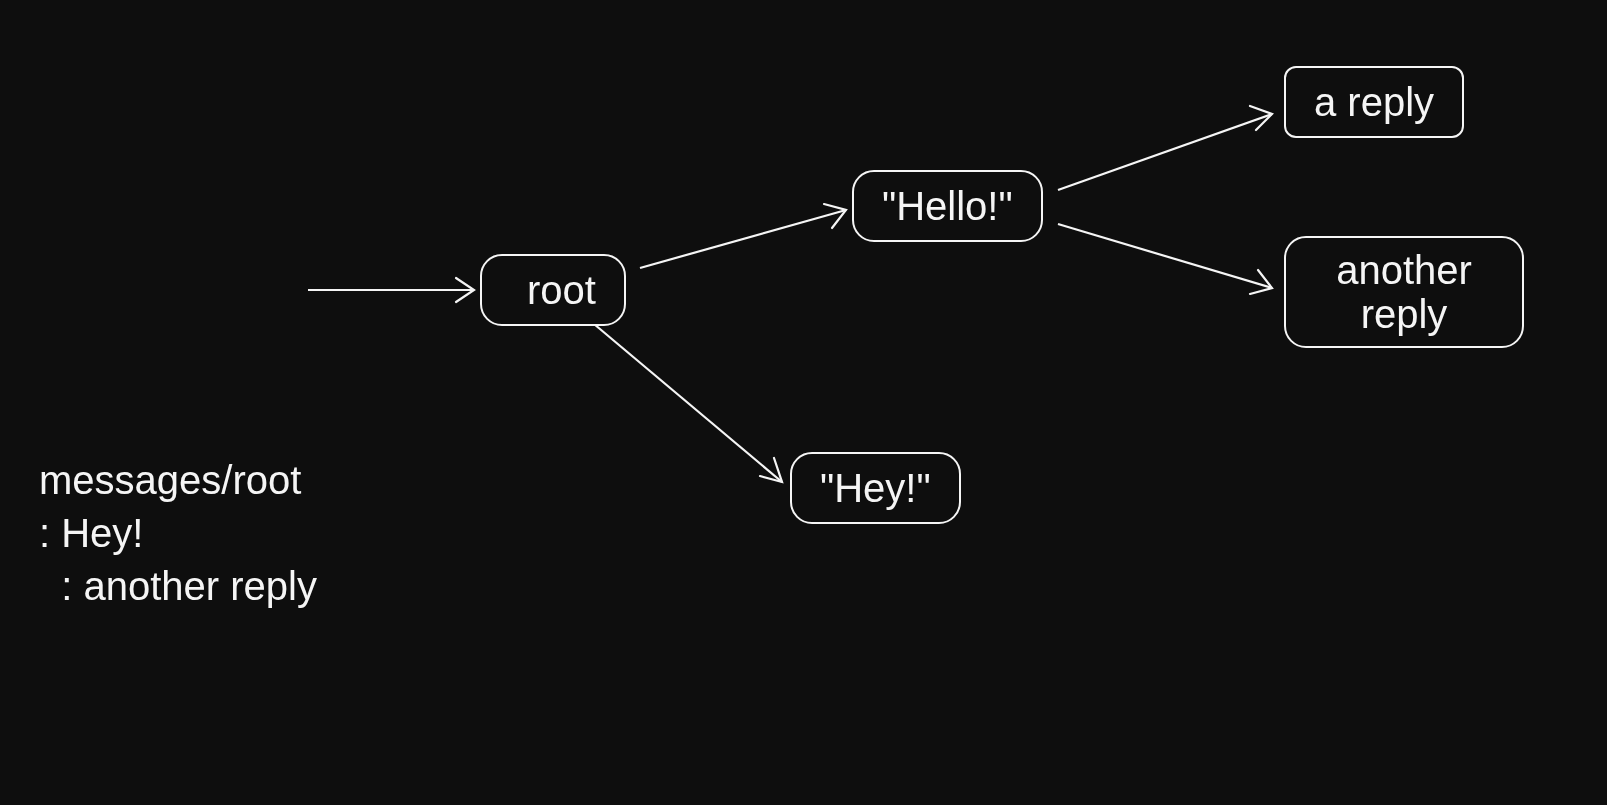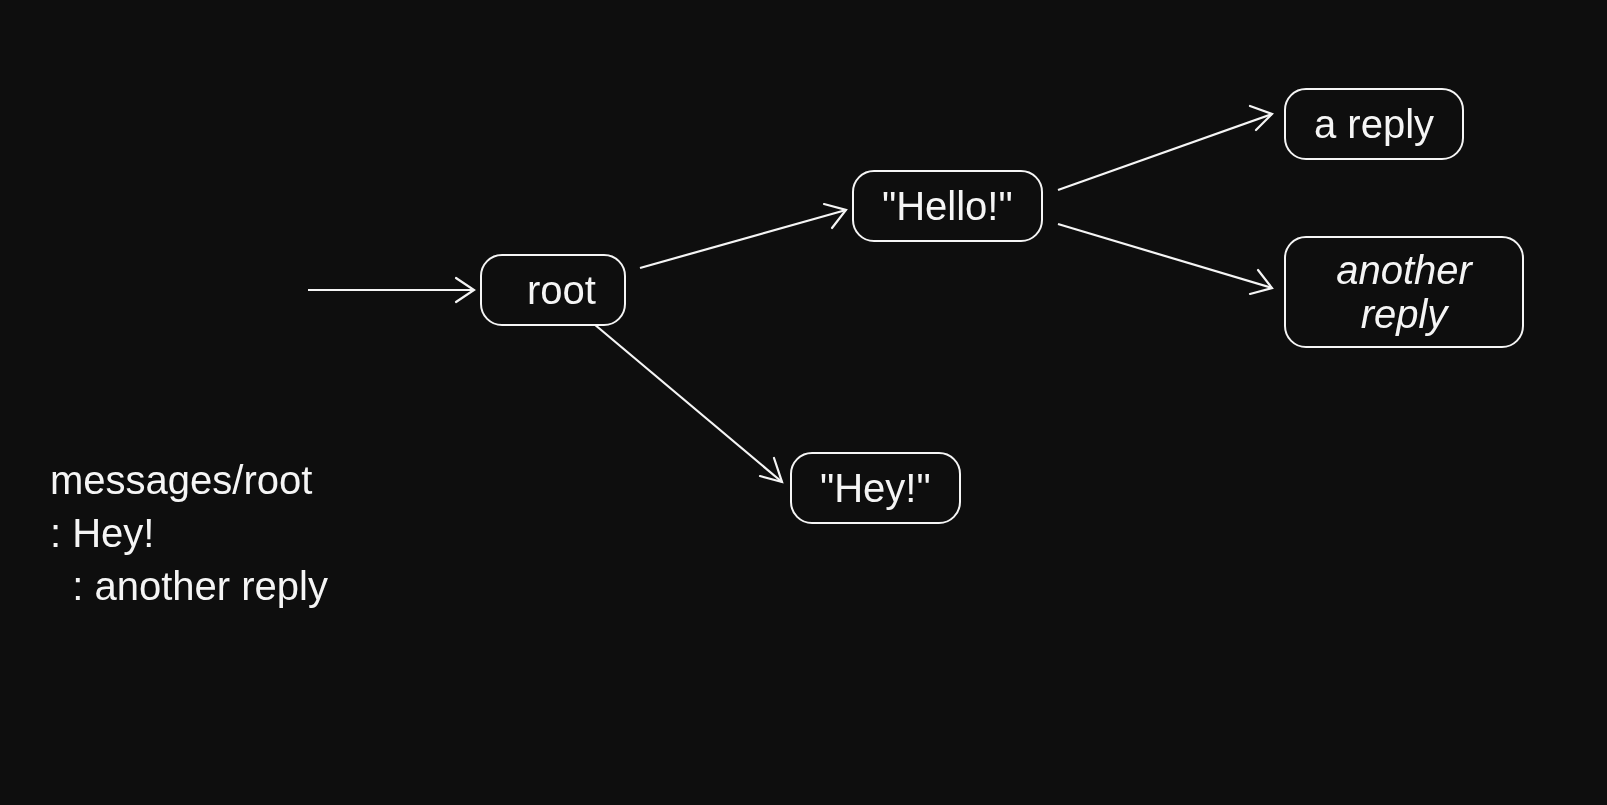--- a/index.html
+++ b/index.html
@@ -28,21 +28,21 @@
     background: #0e0e0e;
     white-space: nowrap;
   }
   .node.multiline {
     white-space: normal;
     width: 200px;
     padding: 10px 18px;
   }
   .tree-text {
     position: absolute;
-    left: 50px;
+    left: 39px;
     top: 454px;
     font-size: 40px;
     line-height: 1.32;
   }
   .tree-text .line { display: block; white-space: pre; }
   svg.edges {
     position: absolute;
     left: 0; top: 0;
     width: 1607px;
     height: 805px;
@@ -82,23 +82,23 @@
     <polyline class="arrowhead" points="1250,294 1272,288 1258,270"></polyline>
   </svg>
 
 
   <div class="node" style="left:480px; top:254px;padding-left:45px;">root</div>
 
   <div class="node" style="left:852px; top:170px;">"Hello!"</div>
 
   <div class="node" style="left:790px; top:452px;">"Hey!"</div>
 
-  <div class="node" style="left:1284px; top:88px;">a reply</div>
+  <div class="node" style="left:1284px; top:66px;border-radius:12px;">a reply</div>
 
-  <div class="node multiline" style="left:1284px; top:236px;font-style:italic;">another reply</div>
+  <div class="node multiline" style="left:1284px; top:236px;">another reply</div>
 
   <div class="tree-text">
     <span class="line">messages/root</span>
     <span class="line">: Hey!</span>
     <span class="line">  : another reply</span>
   </div>
 
 </div>
 
 </body></html>

